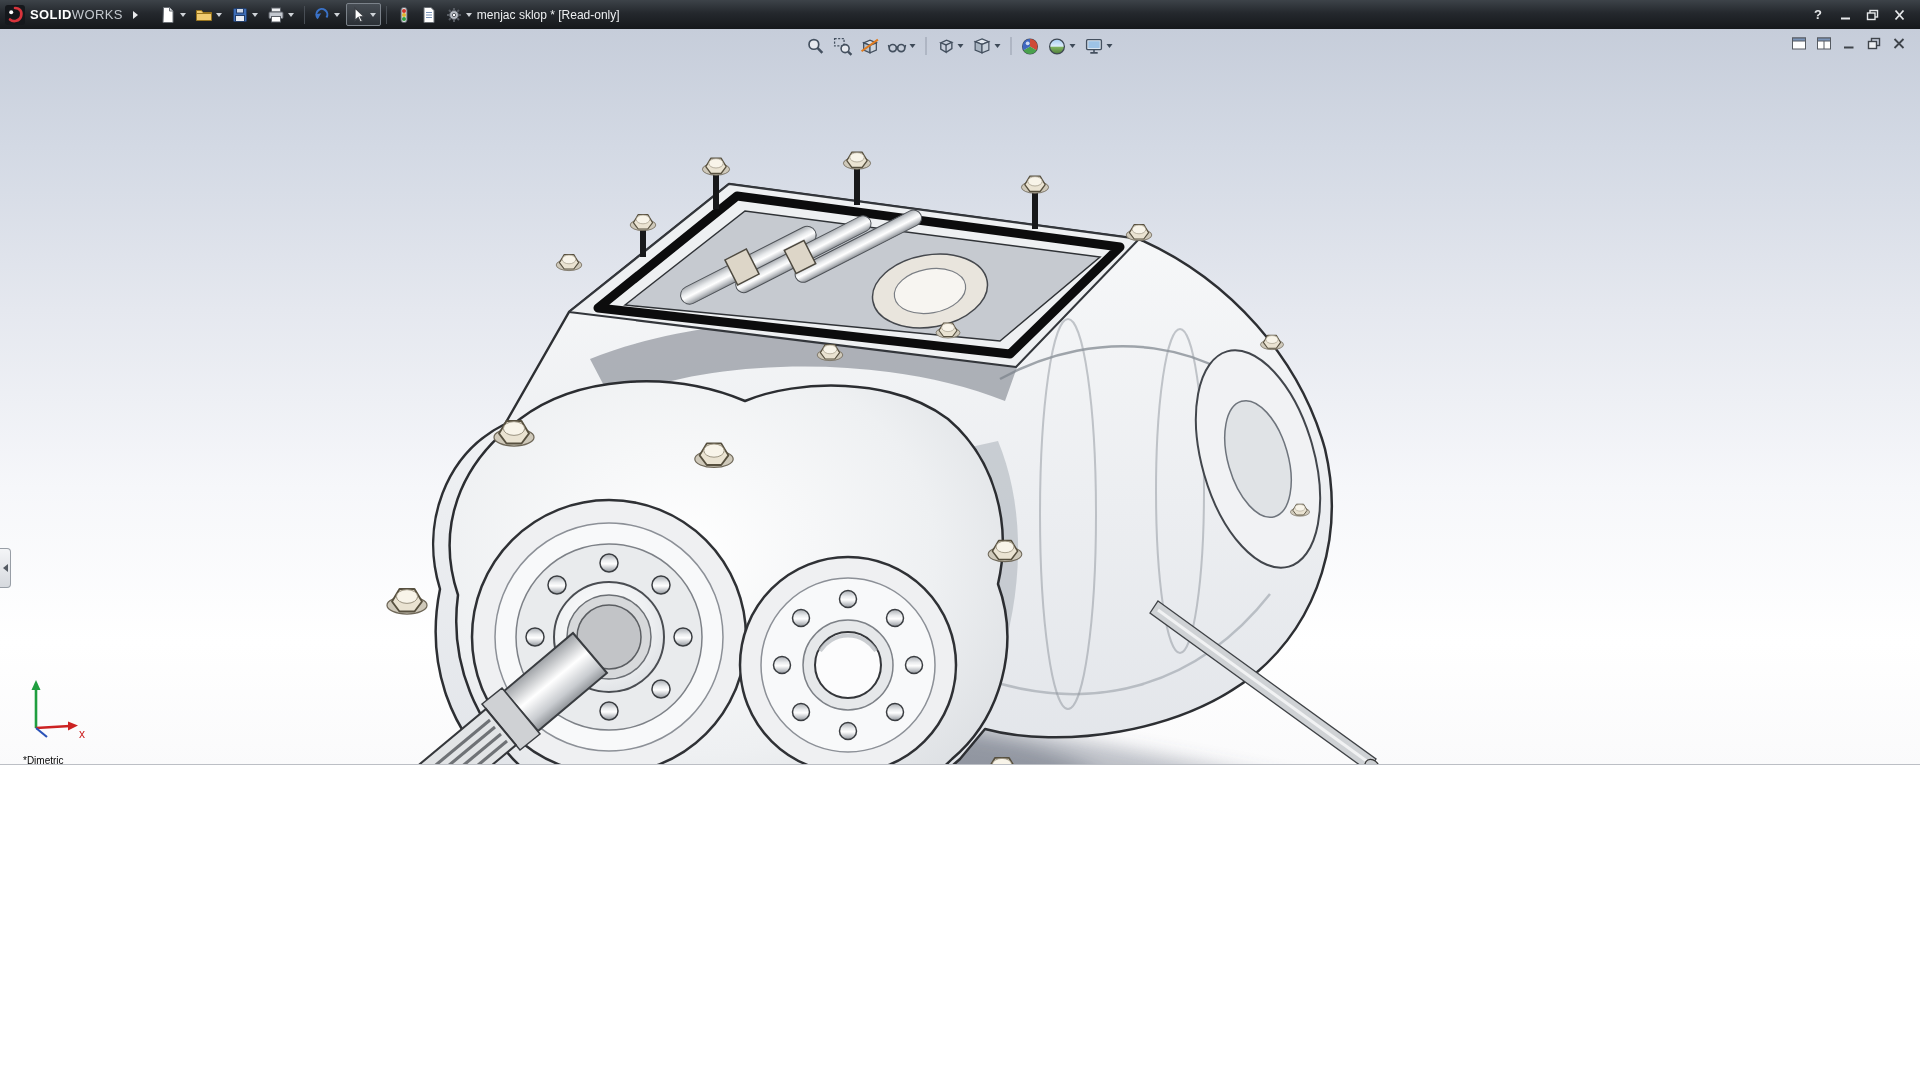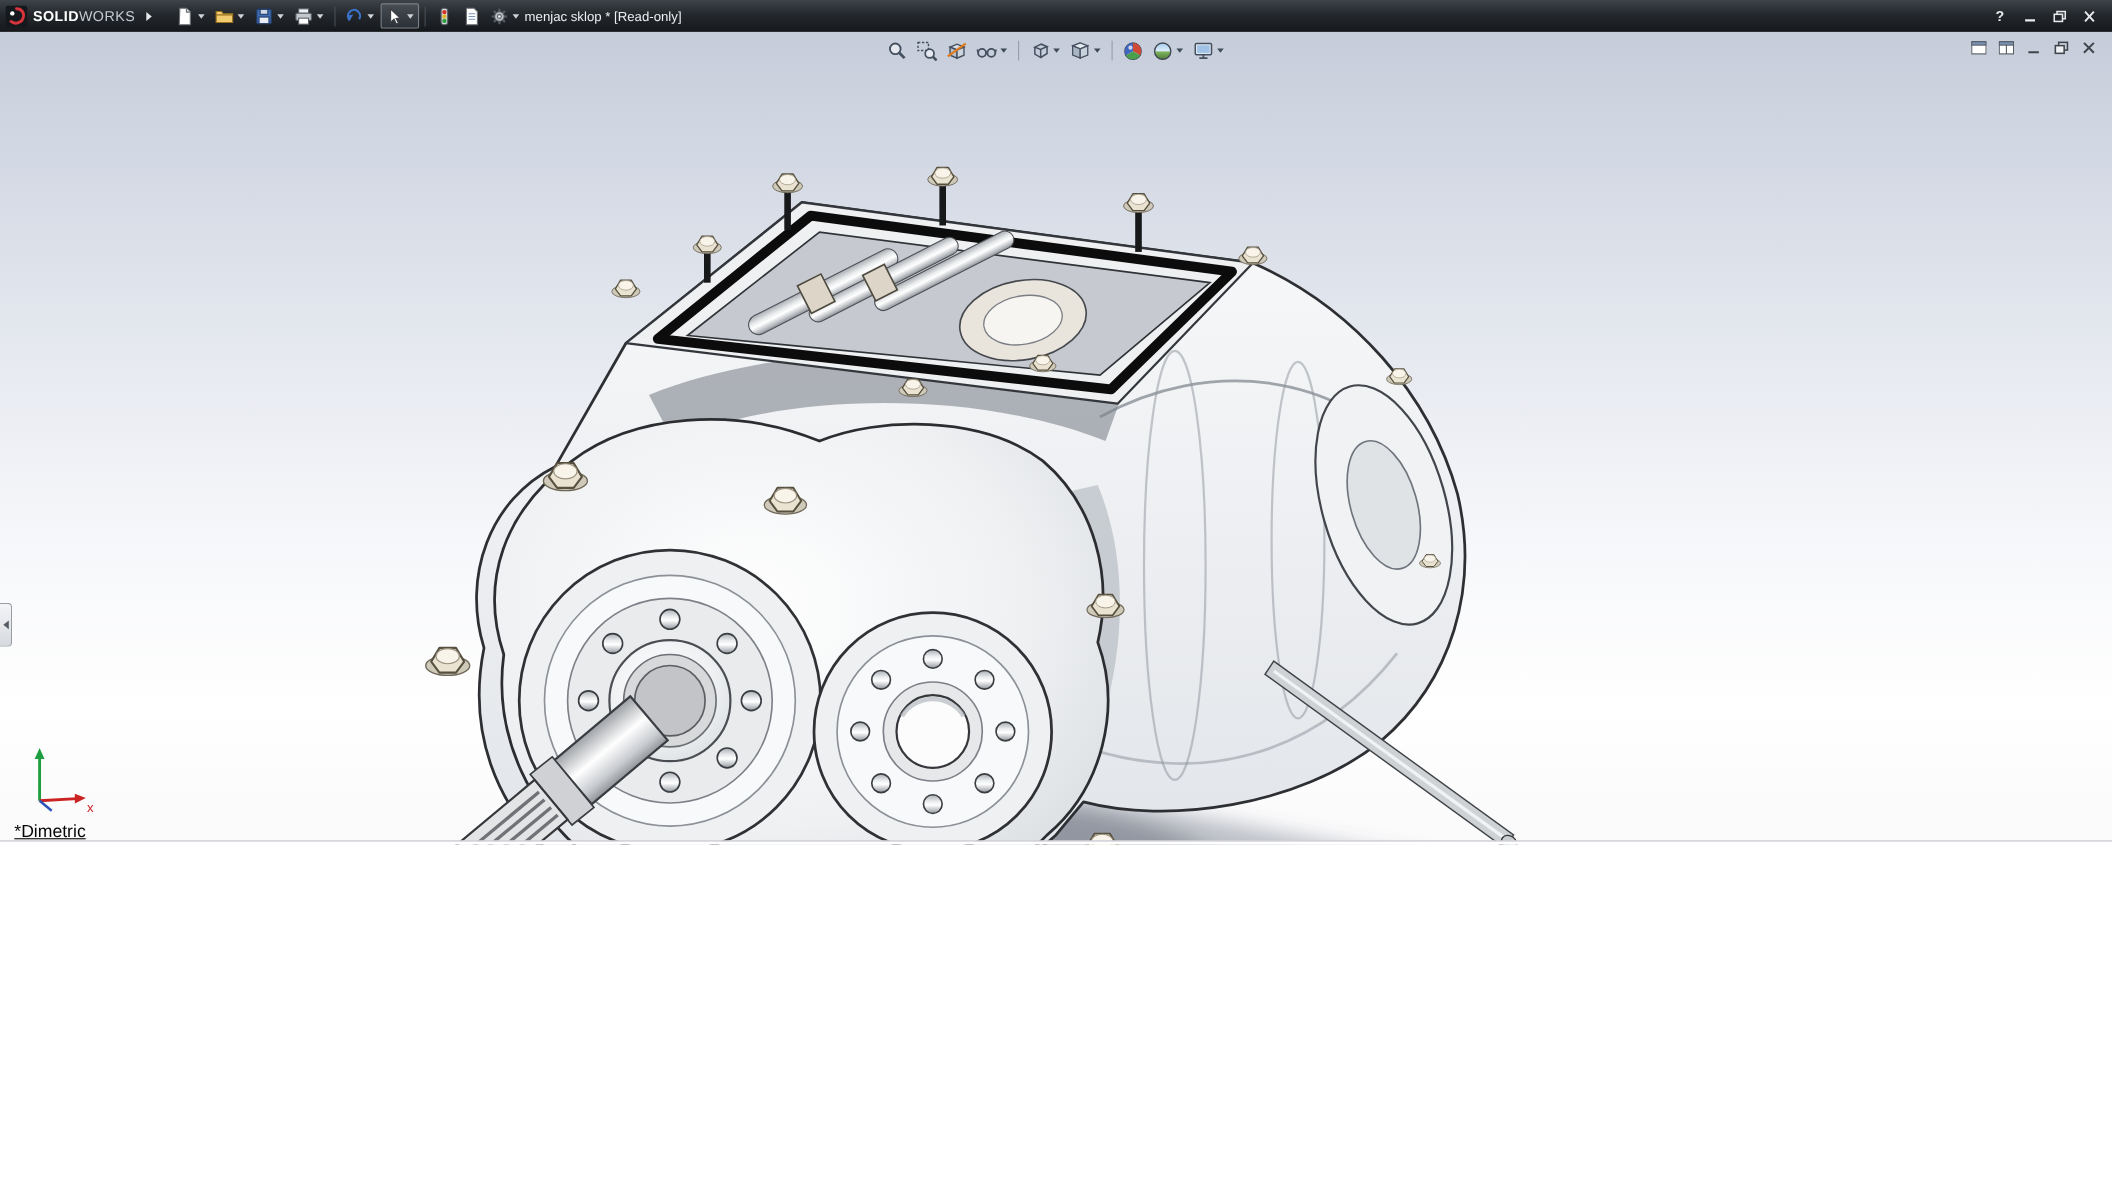--- a/index.html
+++ b/index.html
@@ -51,21 +51,21 @@
 
   
   .left-tab {
     position:absolute; left:0; top:519px; width:11px; height:40px;
     background:linear-gradient(#f4f5f7,#d6d9de); border:1px solid #989ea6; border-left:none;
     border-radius:0 4px 4px 0; display:flex; align-items:center; justify-content:center; z-index:10;
   }
   .left-tab .tri { width:0; height:0; border-top:4px solid transparent; border-bottom:4px solid transparent; border-right:5px solid #555b63; }
 
   .triad { position:absolute; left:20px; bottom:26px; width:72px; height:72px; z-index:5; }
-  .view-label { position:absolute; left:13px; bottom:2px; font-size:16px; color:#050505; text-decoration:underline; z-index:6; white-space:nowrap; }
+  .view-label { position:absolute; left:23px; bottom:2px; font-size:10px; color:#050505; z-index:6; white-space:nowrap; }
   .bottom-strip { position:absolute; left:0; right:0; bottom:0; height:4px; background:#fff; border-top:1px solid #bcbfc5; z-index:4; }
 </style>
 </head>
 <body>
 
 <div class="app">
 
   <header class="titlebar">
     <div class="brand">
       <svg class="ds-logo" viewBox="0 0 20 20">

